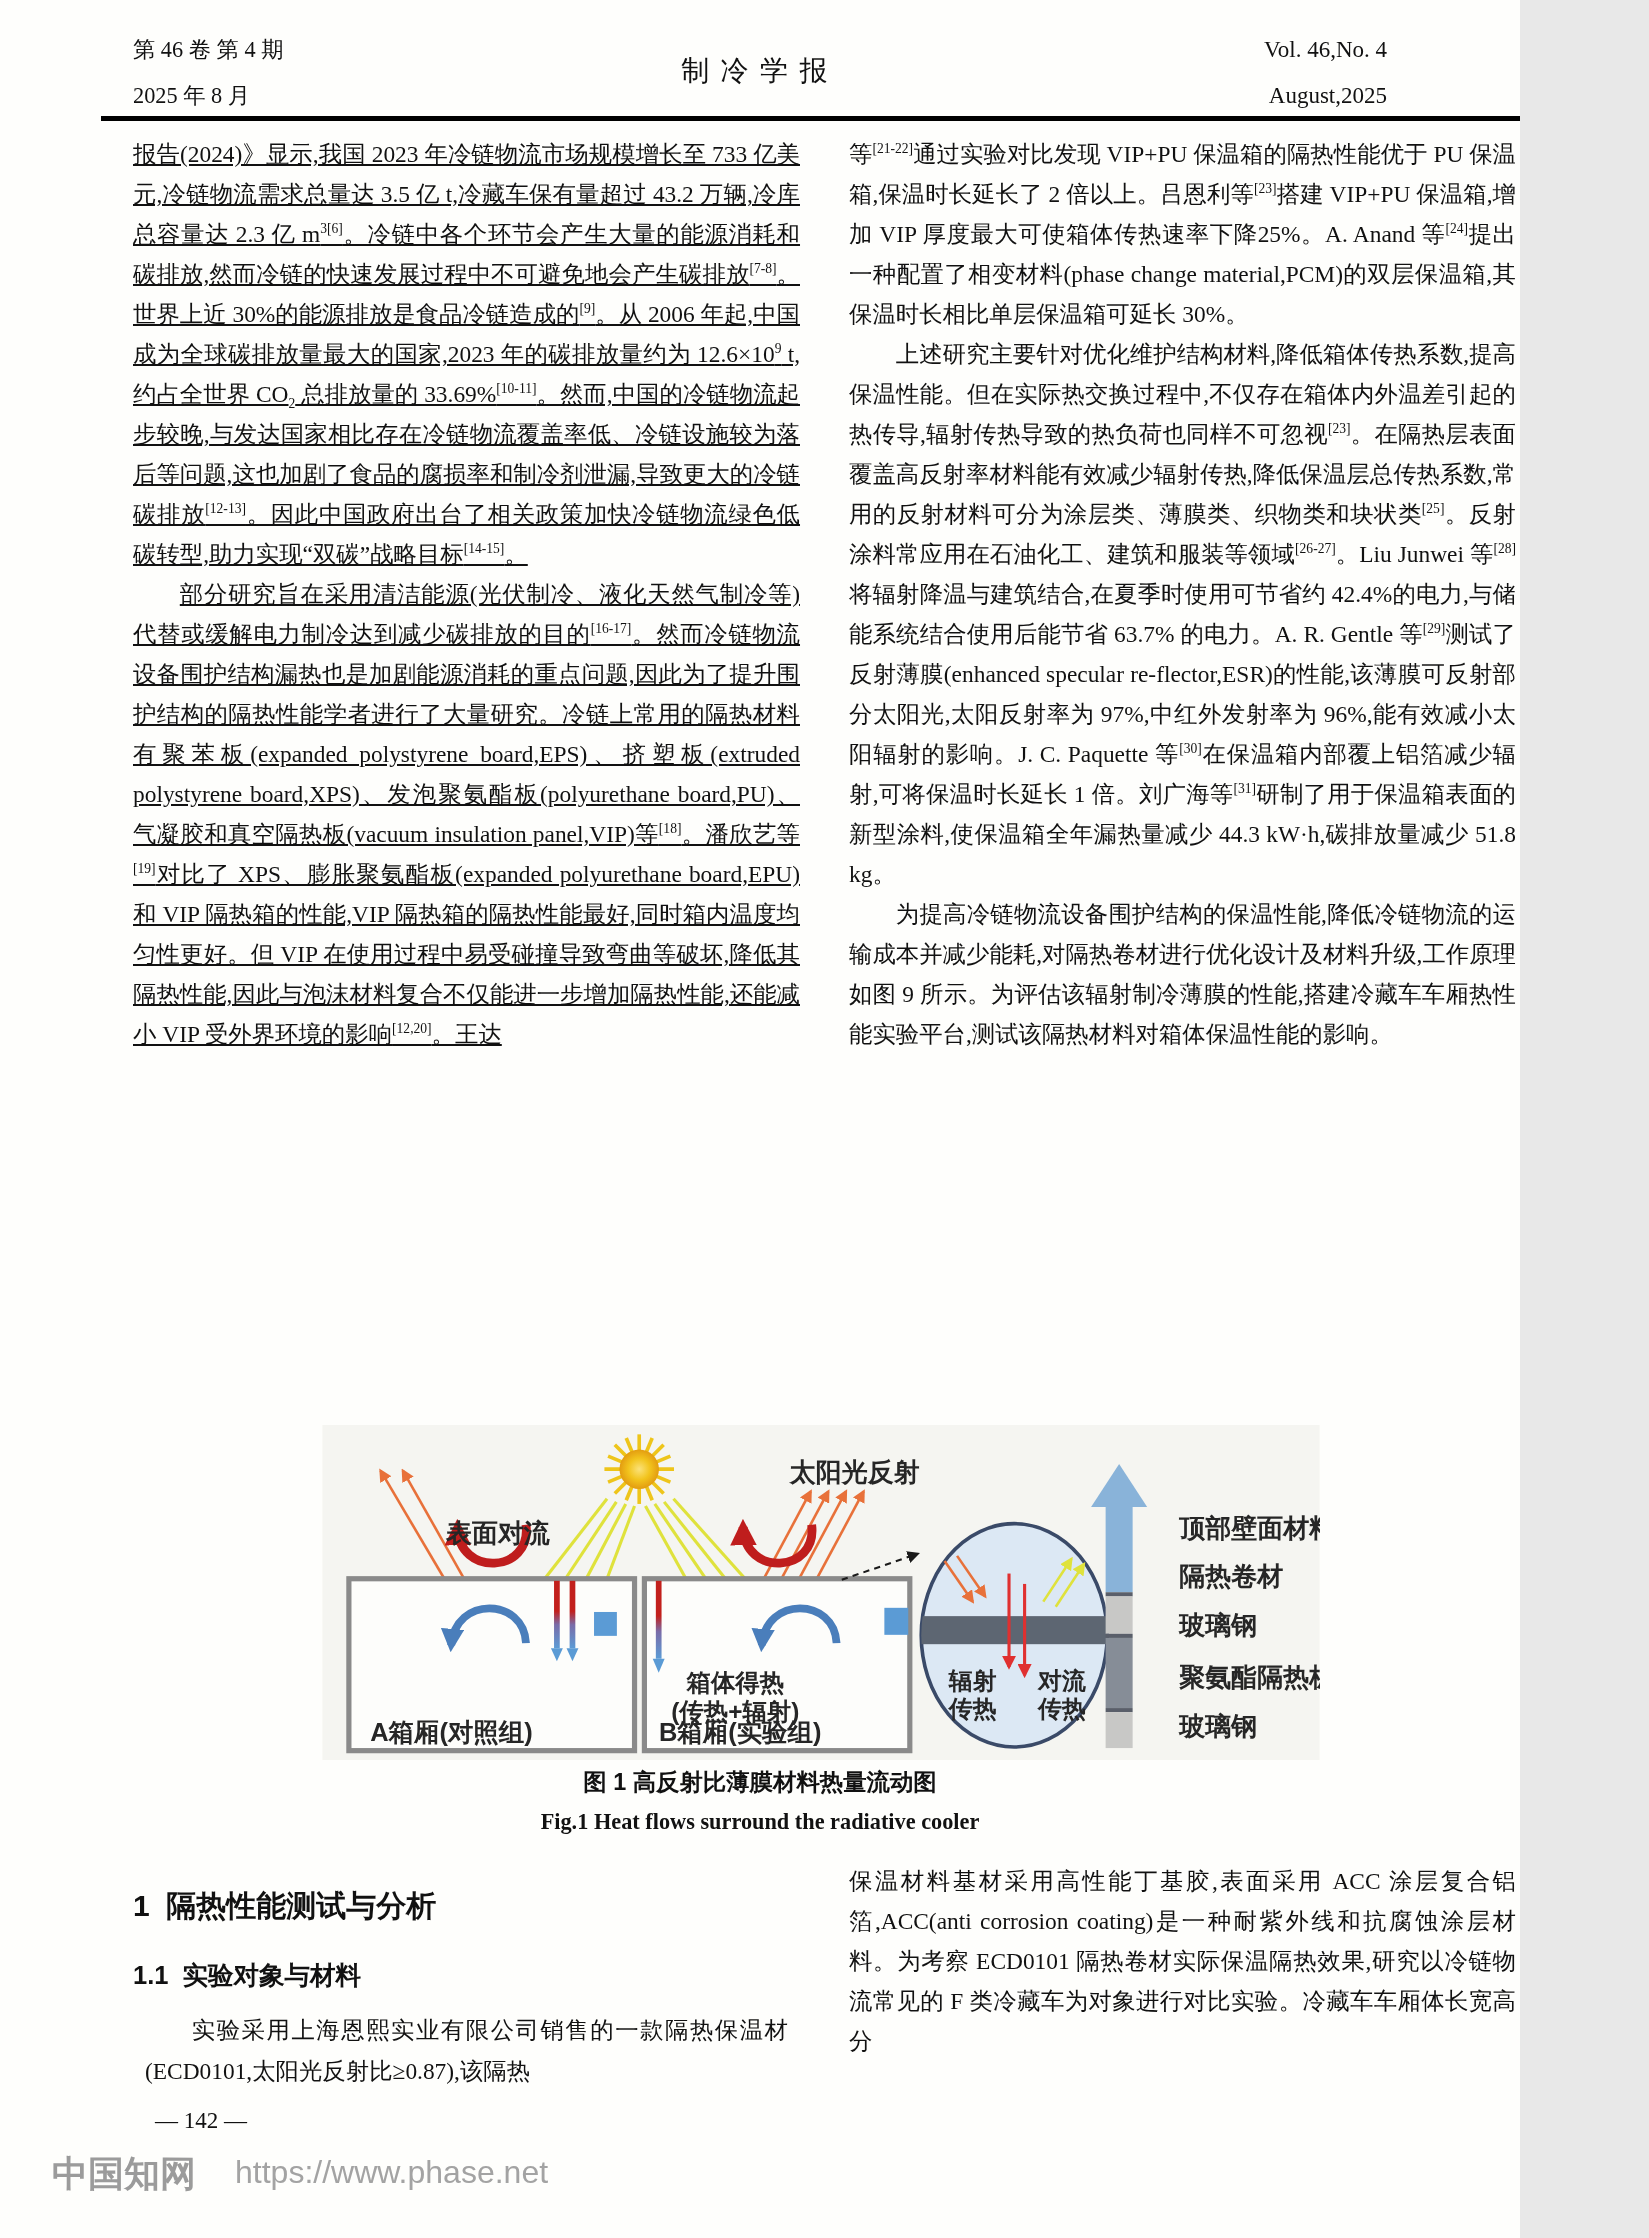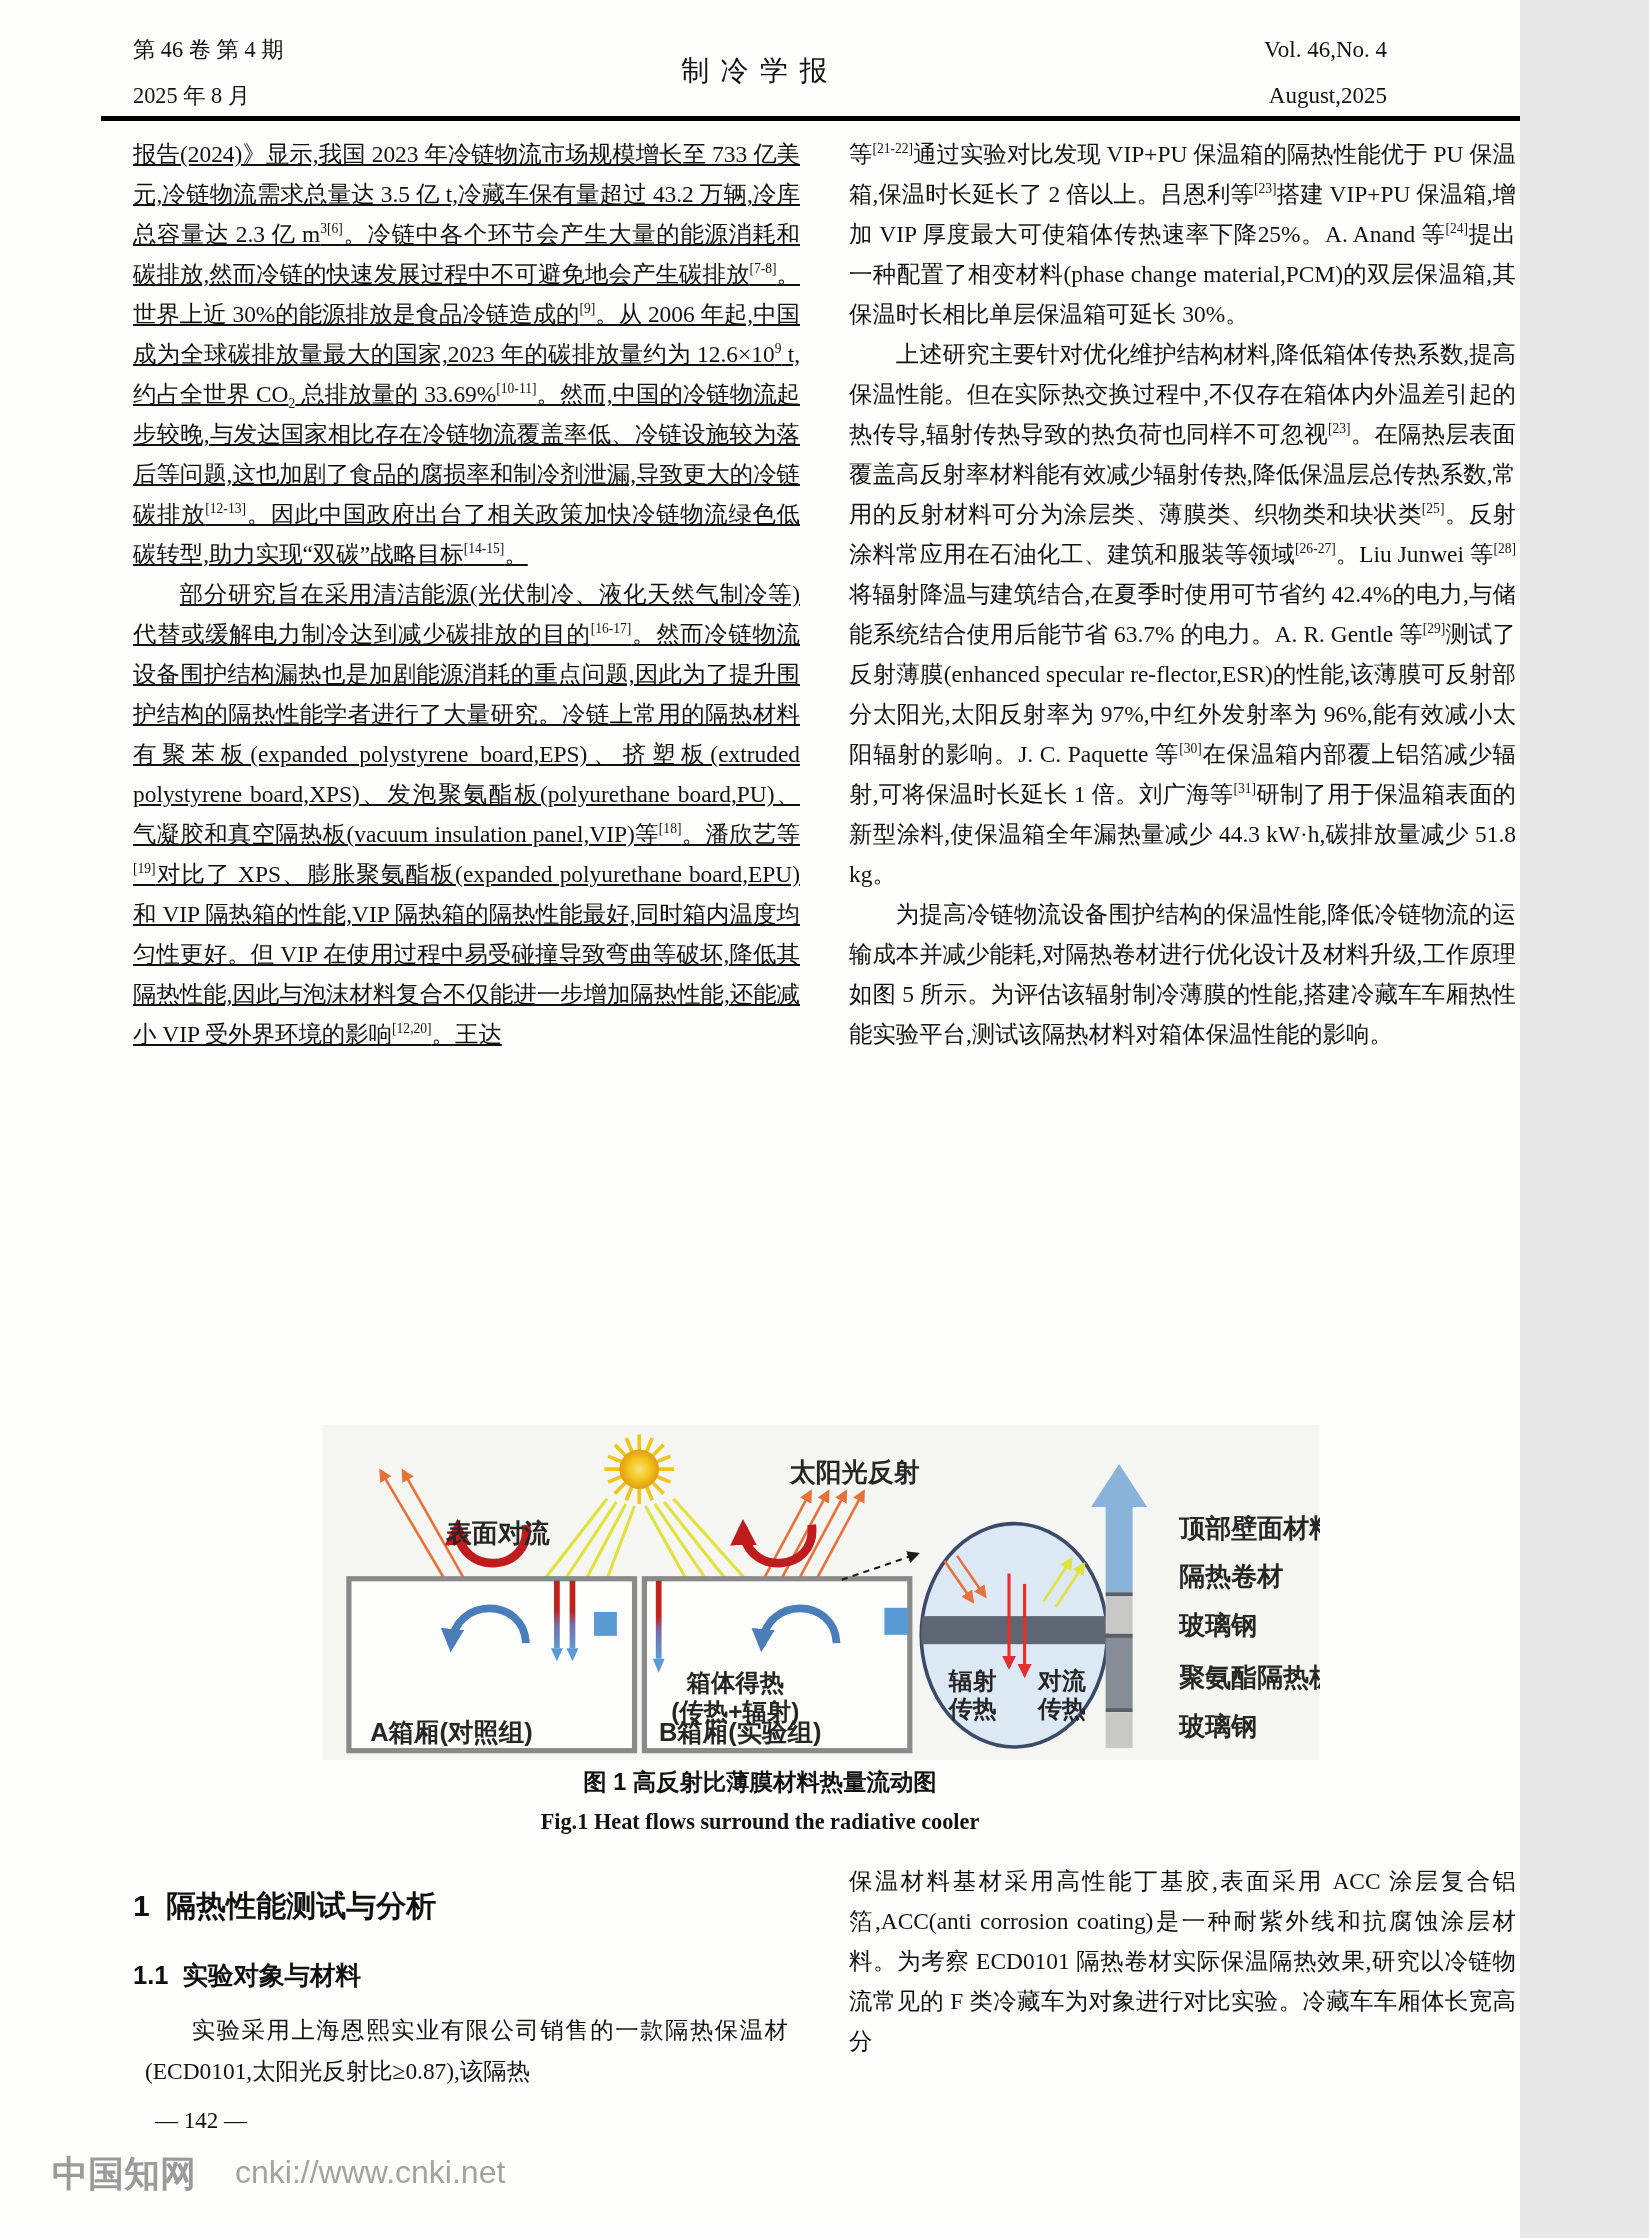--- a/index.html
+++ b/index.html
@@ -66,21 +66,21 @@
   <div class="hdr-rule"></div>
 
   <div class="col col-left">
     <p>报告(2024)》显示,我国 2023 年冷链物流市场规模增长至 733 亿美元,冷链物流需求总量达 3.5 亿 t,冷藏车保有量超过 43.2 万辆,冷库总容量达 2.3 亿 m<sup>3[6]</sup>。冷链中各个环节会产生大量的能源消耗和碳排放,然而冷链的快速发展过程中不可避免地会产生碳排放<sup>[7-8]</sup>。世界上近 30%的能源排放是食品冷链造成的<sup>[9]</sup>。从 2006 年起,中国成为全球碳排放量最大的国家,2023 年的碳排放量约为 12.6×10<sup>9</sup> t,约占全世界 CO<sub>2</sub> 总排放量的 33.69%<sup>[10-11]</sup>。然而,中国的冷链物流起步较晚,与发达国家相比存在冷链物流覆盖率低、冷链设施较为落后等问题,这也加剧了食品的腐损率和制冷剂泄漏,导致更大的冷链碳排放<sup>[12-13]</sup>。因此中国政府出台了相关政策加快冷链物流绿色低碳转型,助力实现“双碳”战略目标<sup>[14-15]</sup>。</p>
     <p class="ind">部分研究旨在采用清洁能源(光伏制冷、液化天然气制冷等)代替或缓解电力制冷达到减少碳排放的目的<sup>[16-17]</sup>。然而冷链物流设备围护结构漏热也是加剧能源消耗的重点问题,因此为了提升围护结构的隔热性能学者进行了大量研究。冷链上常用的隔热材料有聚苯板(expanded polystyrene board,EPS)、挤塑板(extruded polystyrene board,XPS)、发泡聚氨酯板(polyurethane board,PU)、气凝胶和真空隔热板(vacuum insulation panel,VIP)等<sup>[18]</sup>。潘欣艺等<sup>[19]</sup>对比了 XPS、膨胀聚氨酯板(expanded polyurethane board,EPU)和 VIP 隔热箱的性能,VIP 隔热箱的隔热性能最好,同时箱内温度均匀性更好。但 VIP 在使用过程中易受碰撞导致弯曲等破坏,降低其隔热性能,因此与泡沫材料复合不仅能进一步增加隔热性能,还能减小 VIP 受外界环境的影响<sup>[12,20]</sup>。王达</p>
   </div>
 
   <div class="col col-right">
     <p>等<sup>[21-22]</sup>通过实验对比发现 VIP+PU 保温箱的隔热性能优于 PU 保温箱,保温时长延长了 2 倍以上。吕恩利等<sup>[23]</sup>搭建 VIP+PU 保温箱,增加 VIP 厚度最大可使箱体传热速率下降25%。A. Anand 等<sup>[24]</sup>提出一种配置了相变材料(phase change material,PCM)的双层保温箱,其保温时长相比单层保温箱可延长 30%。</p>
     <p class="ind">上述研究主要针对优化维护结构材料,降低箱体传热系数,提高保温性能。但在实际热交换过程中,不仅存在箱体内外温差引起的热传导,辐射传热导致的热负荷也同样不可忽视<sup>[23]</sup>。在隔热层表面覆盖高反射率材料能有效减少辐射传热,降低保温层总传热系数,常用的反射材料可分为涂层类、薄膜类、织物类和块状类<sup>[25]</sup>。反射涂料常应用在石油化工、建筑和服装等领域<sup>[26-27]</sup>。Liu Junwei 等<sup>[28]</sup>将辐射降温与建筑结合,在夏季时使用可节省约 42.4%的电力,与储能系统结合使用后能节省 63.7% 的电力。A. R. Gentle 等<sup>[29]</sup>测试了反射薄膜(enhanced specular re-flector,ESR)的性能,该薄膜可反射部分太阳光,太阳反射率为 97%,中红外发射率为 96%,能有效减小太阳辐射的影响。J. C. Paquette 等<sup>[30]</sup>在保温箱内部覆上铝箔减少辐射,可将保温时长延长 1 倍。刘广海等<sup>[31]</sup>研制了用于保温箱表面的新型涂料,使保温箱全年漏热量减少 44.3 kW·h,碳排放量减少 51.8 kg。</p>
-    <p class="ind">为提高冷链物流设备围护结构的保温性能,降低冷链物流的运输成本并减少能耗,对隔热卷材进行优化设计及材料升级,工作原理如图 5 所示。为评估该辐射制冷薄膜的性能,搭建冷藏车车厢热性能实验平台,测试该隔热材料对箱体保温性能的影响。</p>
+    <p class="ind">为提高冷链物流设备围护结构的保温性能,降低冷链物流的运输成本并减少能耗,对隔热卷材进行优化设计及材料升级,工作原理如图 9 所示。为评估该辐射制冷薄膜的性能,搭建冷藏车车厢热性能实验平台,测试该隔热材料对箱体保温性能的影响。</p>
   </div>
 
   <div class="figure">
     <svg viewBox="0 0 1920 645" xmlns="http://www.w3.org/2000/svg">
       <defs>
         <radialGradient id="sunGrad" cx="50%" cy="50%" r="50%">
           <stop offset="0%" stop-color="#fbe27a"></stop>
           <stop offset="55%" stop-color="#f2c41d"></stop>
           <stop offset="100%" stop-color="#e39c10"></stop>
         </radialGradient>
@@ -236,16 +236,16 @@
   <div class="h2">1.1  实验对象与材料</div>
   <div class="p-leftbottom">
     <p>实验采用上海恩熙实业有限公司销售的一款隔热保温材(ECD0101,太阳光反射比≥0.87),该隔热</p>
   </div>
   <div class="col col-right-bottom">
     <p>保温材料基材采用高性能丁基胶,表面采用 ACC 涂层复合铝箔,ACC(anti corrosion coating)是一种耐紫外线和抗腐蚀涂层材料。为考察 ECD0101 隔热卷材实际保温隔热效果,研究以冷链物流常见的 F 类冷藏车为对象进行对比实验。冷藏车车厢体长宽高分</p>
   </div>
 
   <div class="pageno">— 142 —</div>
   <div class="wm-cn">中国知网</div>
-  <div class="wm-url">cnki://www.cnki.net</div>
+  <div class="wm-url">https://www.phase.net</div>
 
 </div>
 
 
 </body></html>

